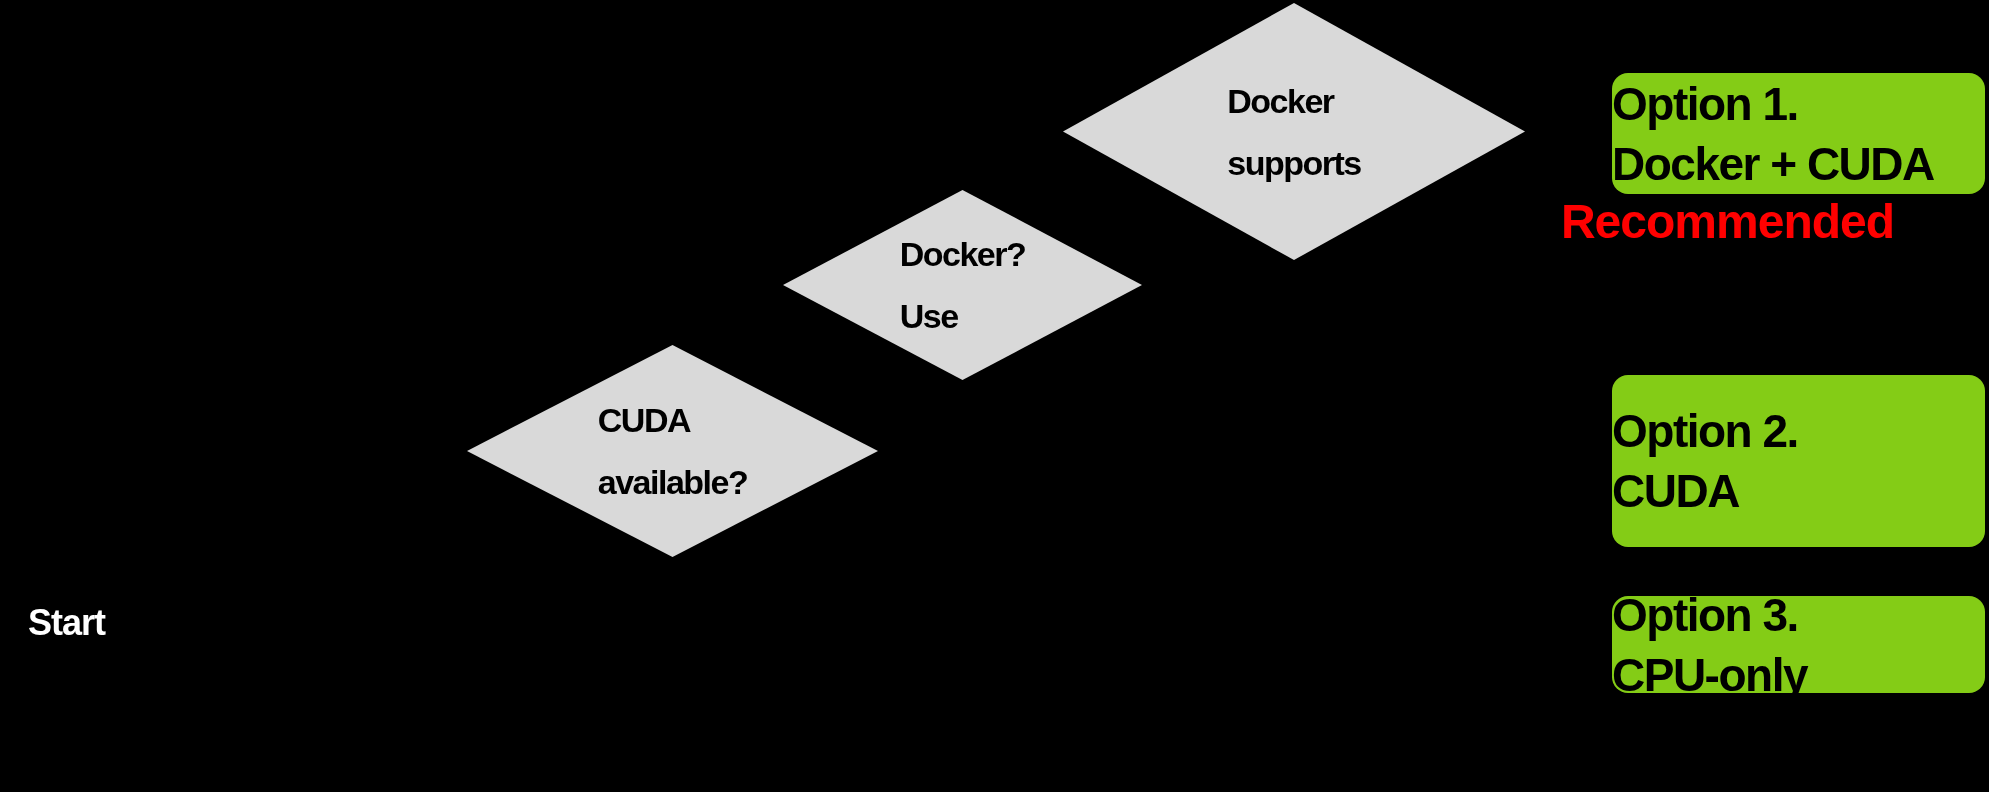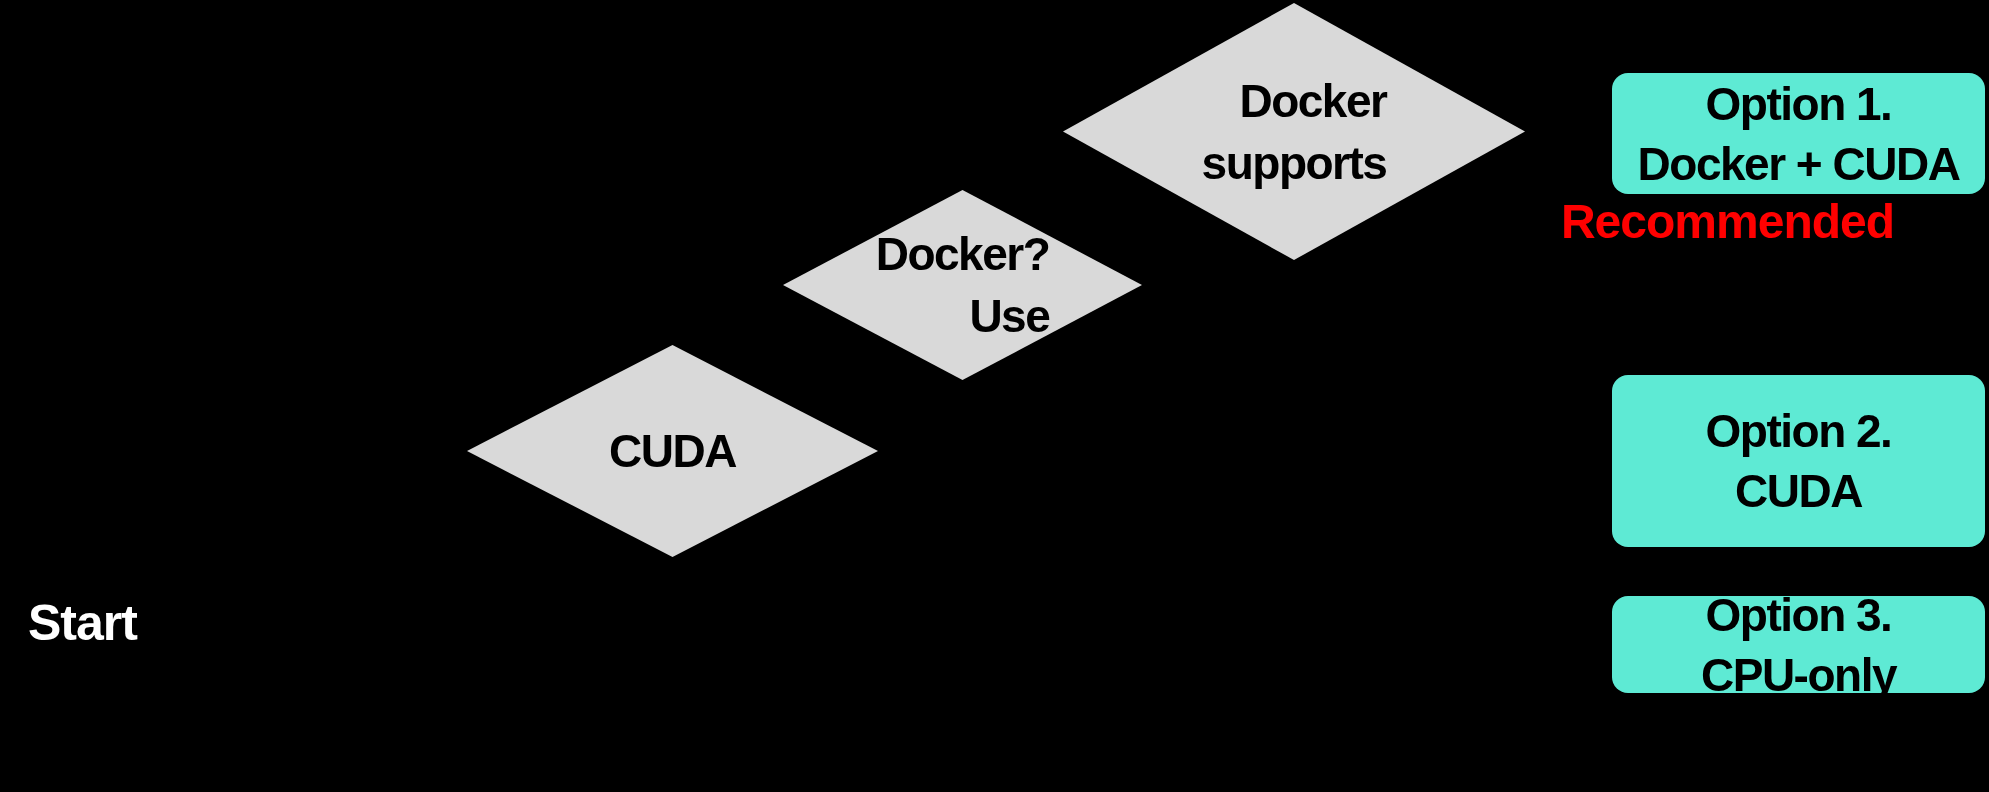--- a/index.html
+++ b/index.html
@@ -13,58 +13,58 @@
     height: 792px;
     background: #000000;
     overflow: hidden;
     font-family: "Liberation Sans", "DejaVu Sans", sans-serif;
     font-weight: 700;
   }
   .start {
     position: absolute;
     left: 28px;
     top: 598px;
-    font-size: 50px;
+    font-size: 36px;
     line-height: 50px;
     color: #ffffff;
     letter-spacing: -1px;
   }
   .diamond {
     position: absolute;
     background: #d9d9d9;
     clip-path: polygon(50% 0%, 100% 50%, 50% 100%, 0% 50%);
     display: flex;
     align-items: center;
     justify-content: center;
-    text-align: right;
+    text-align: left;
     color: #000000;
-    font-size: 46px;
+    font-size: 34px;
     line-height: 62px;
     letter-spacing: -1.5px;
   }
   .d1 { left: 283px; top: 553px; width: 225px; height: 160px; }
   .d2 { left: 467px; top: 345px; width: 411px; height: 212px; }
   .d3 { left: 783px; top: 190px; width: 359px; height: 190px; }
   .d4 { left: 1063px; top: 3px;  width: 462px; height: 257px; }
   .sup {
     font-size: 0.52em;
     position: relative;
     top: -0.48em;
     margin-left: 2px;
     letter-spacing: -1px;
   }
   .option {
     position: absolute;
     left: 1612px;
     width: 373px;
-    background: #5eead4;
+    background: #84cc16;
     border-radius: 16px;
     display: flex;
     flex-direction: column;
-    align-items: center;
+    align-items: flex-start;
     justify-content: center;
     text-align: center;
     color: #000000;
     font-size: 46px;
     line-height: 60px;
     letter-spacing: -1.5px;
   }
   .o1 { top: 73px;  height: 121px; }
   .o2 { top: 375px; height: 172px; }
   .o3 { top: 596px; height: 97px; }
@@ -84,20 +84,21 @@
 <body>
 
 <div class="canvas">
 
   <div class="start">Start</div>
 
 
   <div class="diamond d2">
     <div>
       <div>CUDA</div>
+      <div>available?</div>
     </div>
   </div>
 
   <div class="diamond d3">
     <div>
       <div>Docker?</div>
       <div>Use</div>
     </div>
   </div>
 

